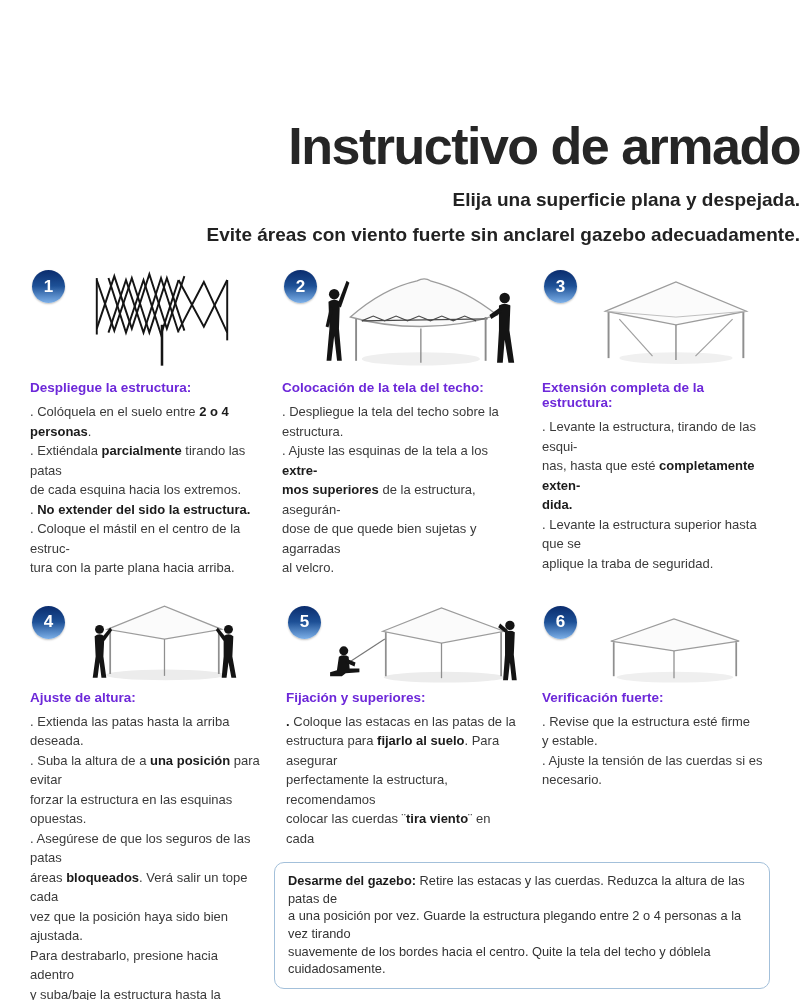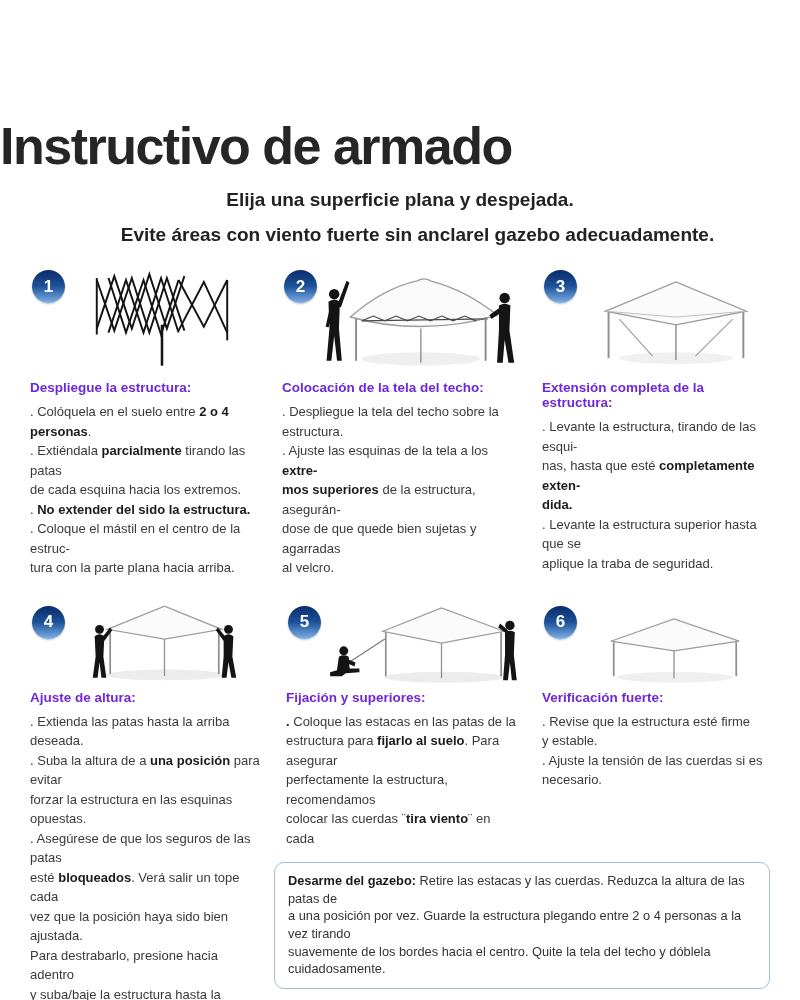--- a/index.html
+++ b/index.html
@@ -2,25 +2,25 @@
 <html><head>
 <meta charset="utf-8">
 <style>
   html,body{margin:0;padding:0;background:#fff;}
   .page{
     width:800px;height:1000px;box-sizing:border-box;
     background:#fff;padding-top:118px;position:relative;overflow:hidden;
     font-family:"Liberation Sans",sans-serif;color:#3a3a3a;
   }
   .title{
-    text-align:left;font-size:52px;font-weight:800;color:#262626;
+    text-align:right;font-size:52px;font-weight:800;color:#262626;
     margin:0;letter-spacing:-1.5px;line-height:1.1;
   }
   .sub{
-    text-align:center;font-weight:700;color:#222;
+    text-align:right;font-weight:700;color:#222;
     margin:14px 0 0;font-size:19px;
   }
   .sub.s2{margin-top:13px;padding-left:35px;}
   .row1{display:grid;grid-template-columns:1fr 1fr 1fr;gap:24px;padding:0 30px;margin-top:18px;}
   .row2{display:grid;grid-template-columns:232px 1fr;gap:24px;padding:0 30px;margin-top:22px;}
   .inline2{display:grid;grid-template-columns:1fr 1fr;gap:24px;}
   .step{position:relative;font-size:13px;color:#3a3a3a;}
   .badge{
     position:absolute;top:6px;left:2px;width:33px;height:33px;border-radius:50%;
     background:linear-gradient(180deg,#0a2c6d 0%,#1d5096 48%,#7db0e8 100%);
@@ -180,21 +180,21 @@
             <path d="M146 38 L138 28 L136 31 L144 42 Z"></path>
           </g>
         </svg>
       </div>
       <div class="heading">Ajuste de altura:</div>
       <div class="stepbody">
           <div class="tline"><span>. Extienda las patas hasta la arriba deseada.</span></div>
           <div class="tline"><span>. Suba la altura de a </span><b>una posición</b><span> para evitar</span></div>
           <div class="tline"><span>forzar la estructura en las esquinas opuestas.</span></div>
           <div class="tline"><span>. Asegúrese de que los seguros de las patas</span></div>
-          <div class="tline"><span>esté </span><b>bloqueados</b><span>. Verá salir un tope cada</span></div>
+          <div class="tline"><span>áreas </span><b>bloqueados</b><span>. Verá salir un tope cada</span></div>
           <div class="tline"><span>vez que la posición haya sido bien ajustada.</span></div>
           <div class="tline"><span>Para destrabarlo, presione hacia adentro</span></div>
           <div class="tline"><span>y suba/baje la estructura hasta la posición</span></div>
         </div>
     </div>
 
     <div class="col23">
       <div class="inline2">
 
         <div class="step">

